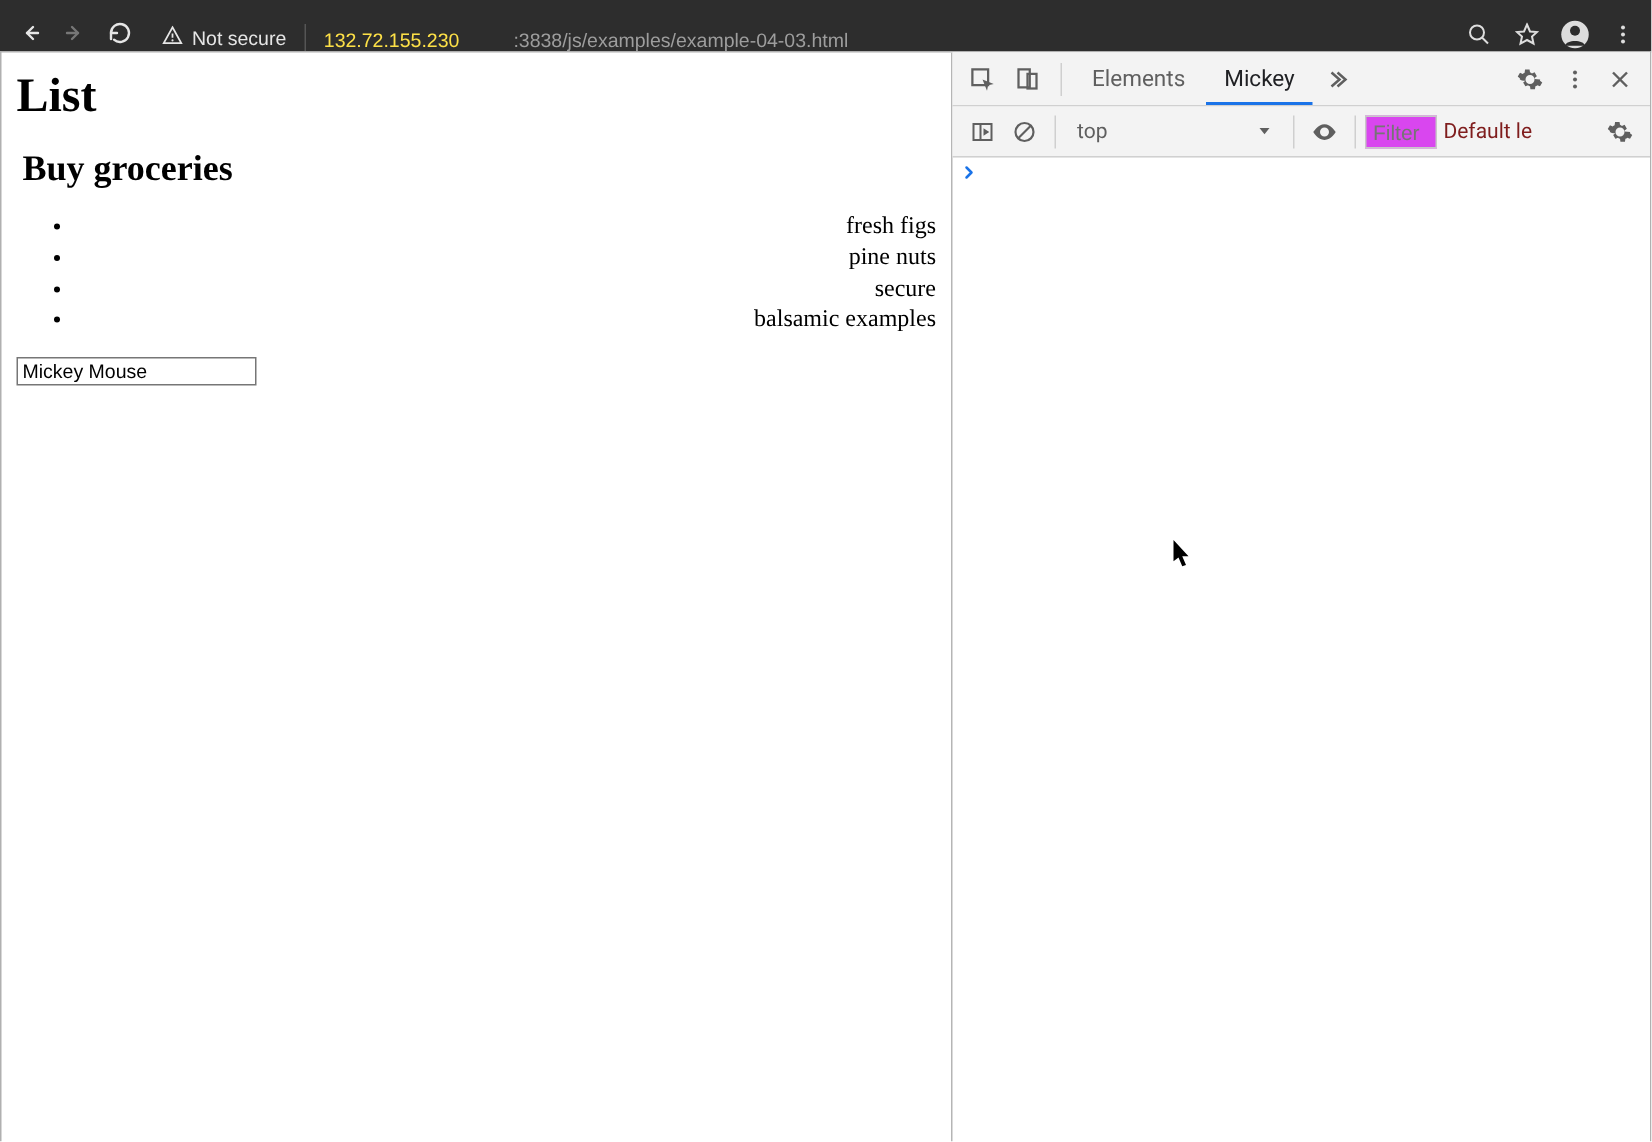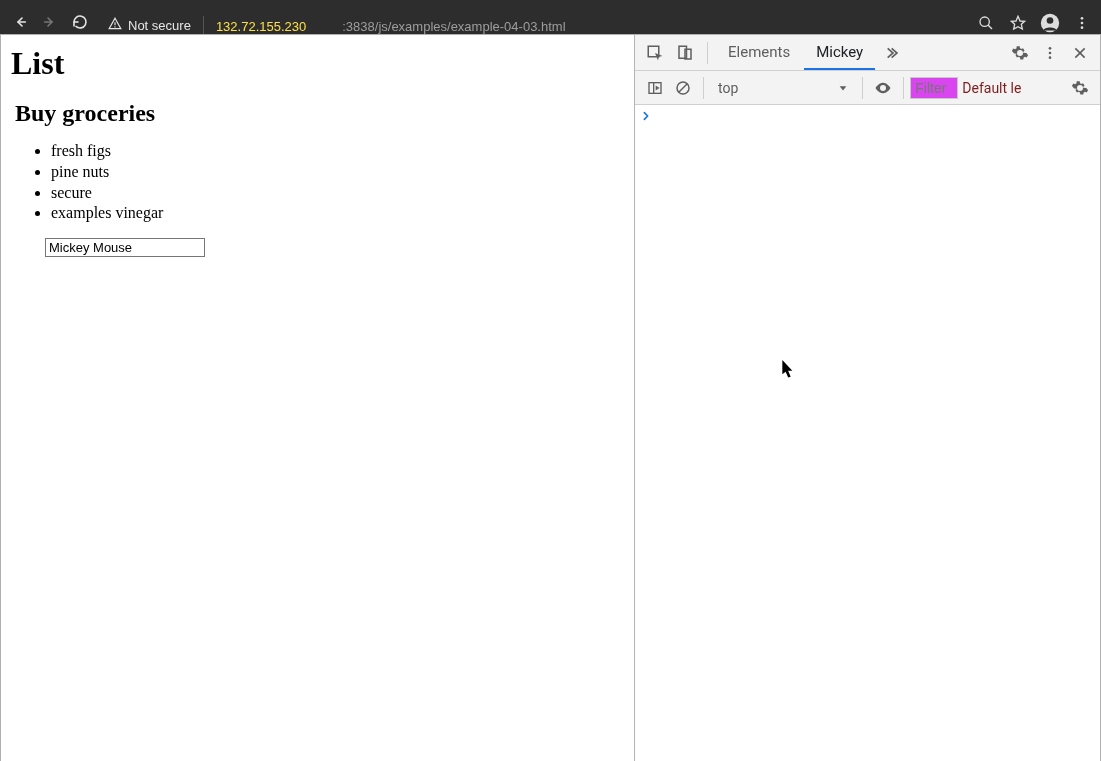--- a/index.html
+++ b/index.html
@@ -76,29 +76,28 @@
   }
   .page-area {
     flex: 1;
     padding: 0 10px;
     overflow: auto;
     font-family: "Times New Roman", Times, serif;
     color: #000;
   }
   .page-area h1 { font-size: 32px; margin: 10px 0 18px 0; font-weight: bold;}
   .page-area h2 { font-size: 24px; margin: 14px 0 14px 4px; font-weight: bold;}
-  .page-area ul { margin: 8px 0 14px 0; padding-left: 40px; }
+  .page-area ul { margin: 8px 0 14px 0; padding-left: 40px; text-align: right; }
   .page-area li { font-size: 16px; line-height: 1.3; }
   .page-area input[type="text"]{
     font-family: Arial, sans-serif;
     font-size: 13px;
     padding: 1px 3px;
     width: 160px;
     border: 1px solid #767676;
-    margin-left: 34px;
   }
 
   
   .devtools {
     width: 466px;
     border-left: 1px solid #b5b5b5;
     display: flex;
     flex-direction: column;
     font-family: "Segoe UI", Roboto, Arial, sans-serif;
     background:#fff;
@@ -247,21 +246,21 @@
 
 <div class="main-split">
 
   <div class="page-area">
     <h1>List</h1>
     <h2>Buy groceries</h2>
     <ul>
       <li>fresh figs</li>
       <li>pine nuts</li>
       <li>secure</li>
-      <li>examples vinegar</li>
+      <li>balsamic examples</li>
     </ul>
     <input type="text" value="Mickey Mouse" style="">
   </div>
 
   <div class="devtools">
     <div class="dt-tabs">
       <div class="dt-tool-ic">
         <svg width="18" height="18" viewBox="0 0 24 24" fill="none" stroke="#5f5f5f" stroke-width="2">
             <rect x="3" y="3" width="14" height="14"></rect>
             <path d="M12 12 L22 16 L17 17 L16 22 Z" fill="#5f5f5f" stroke="none"></path>

